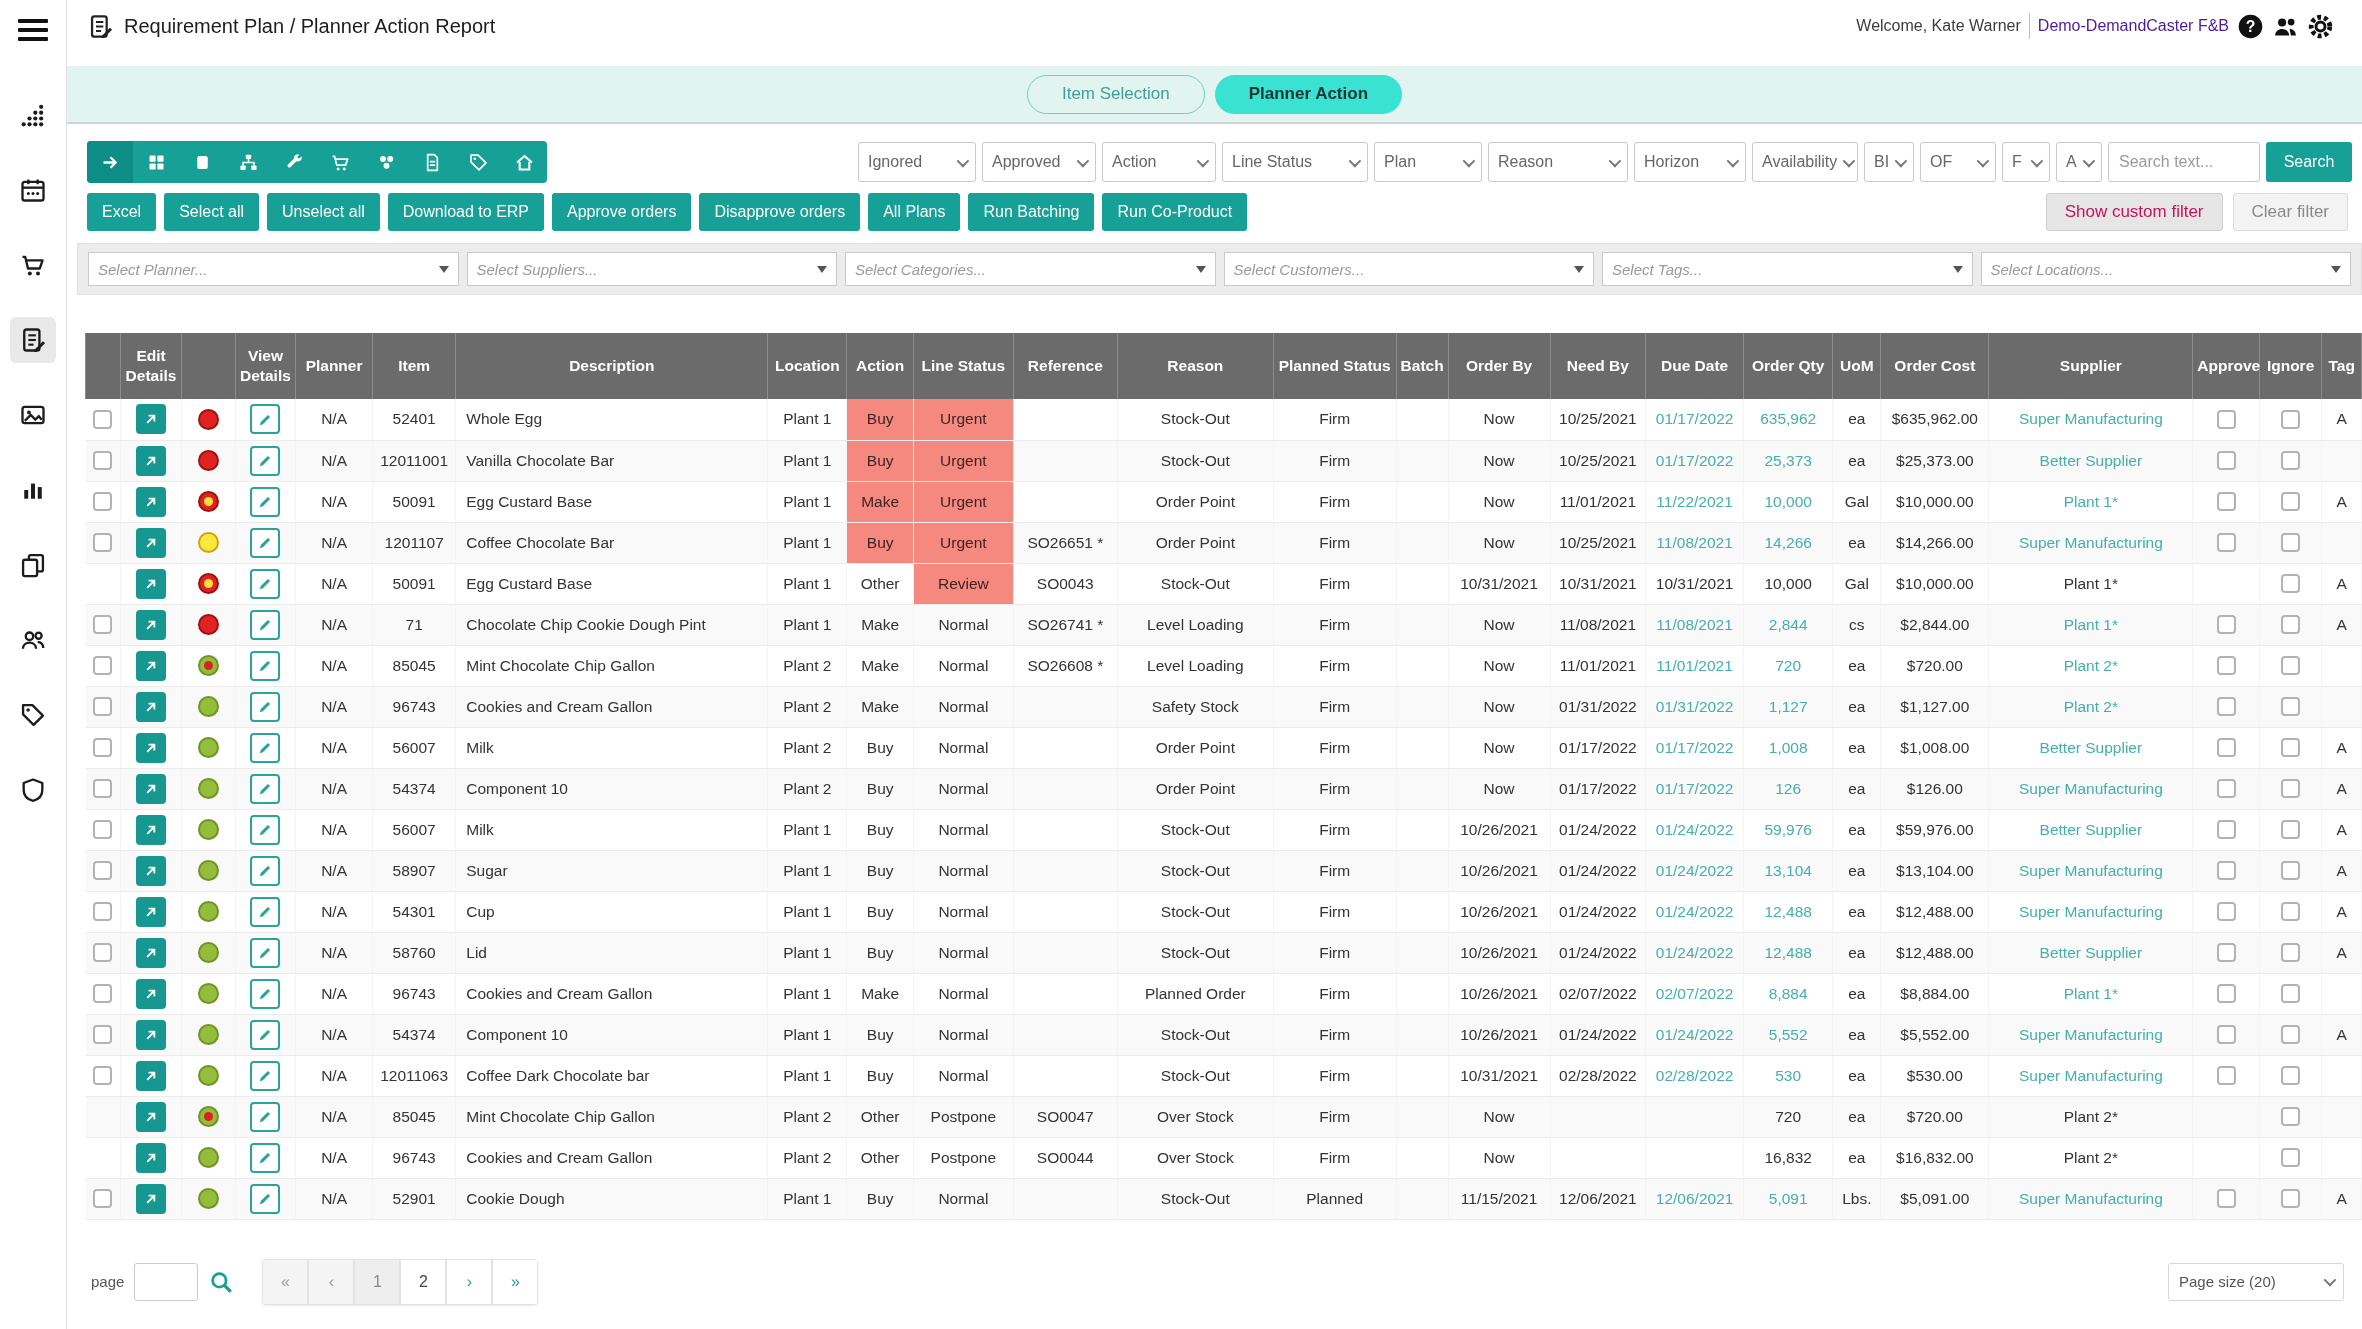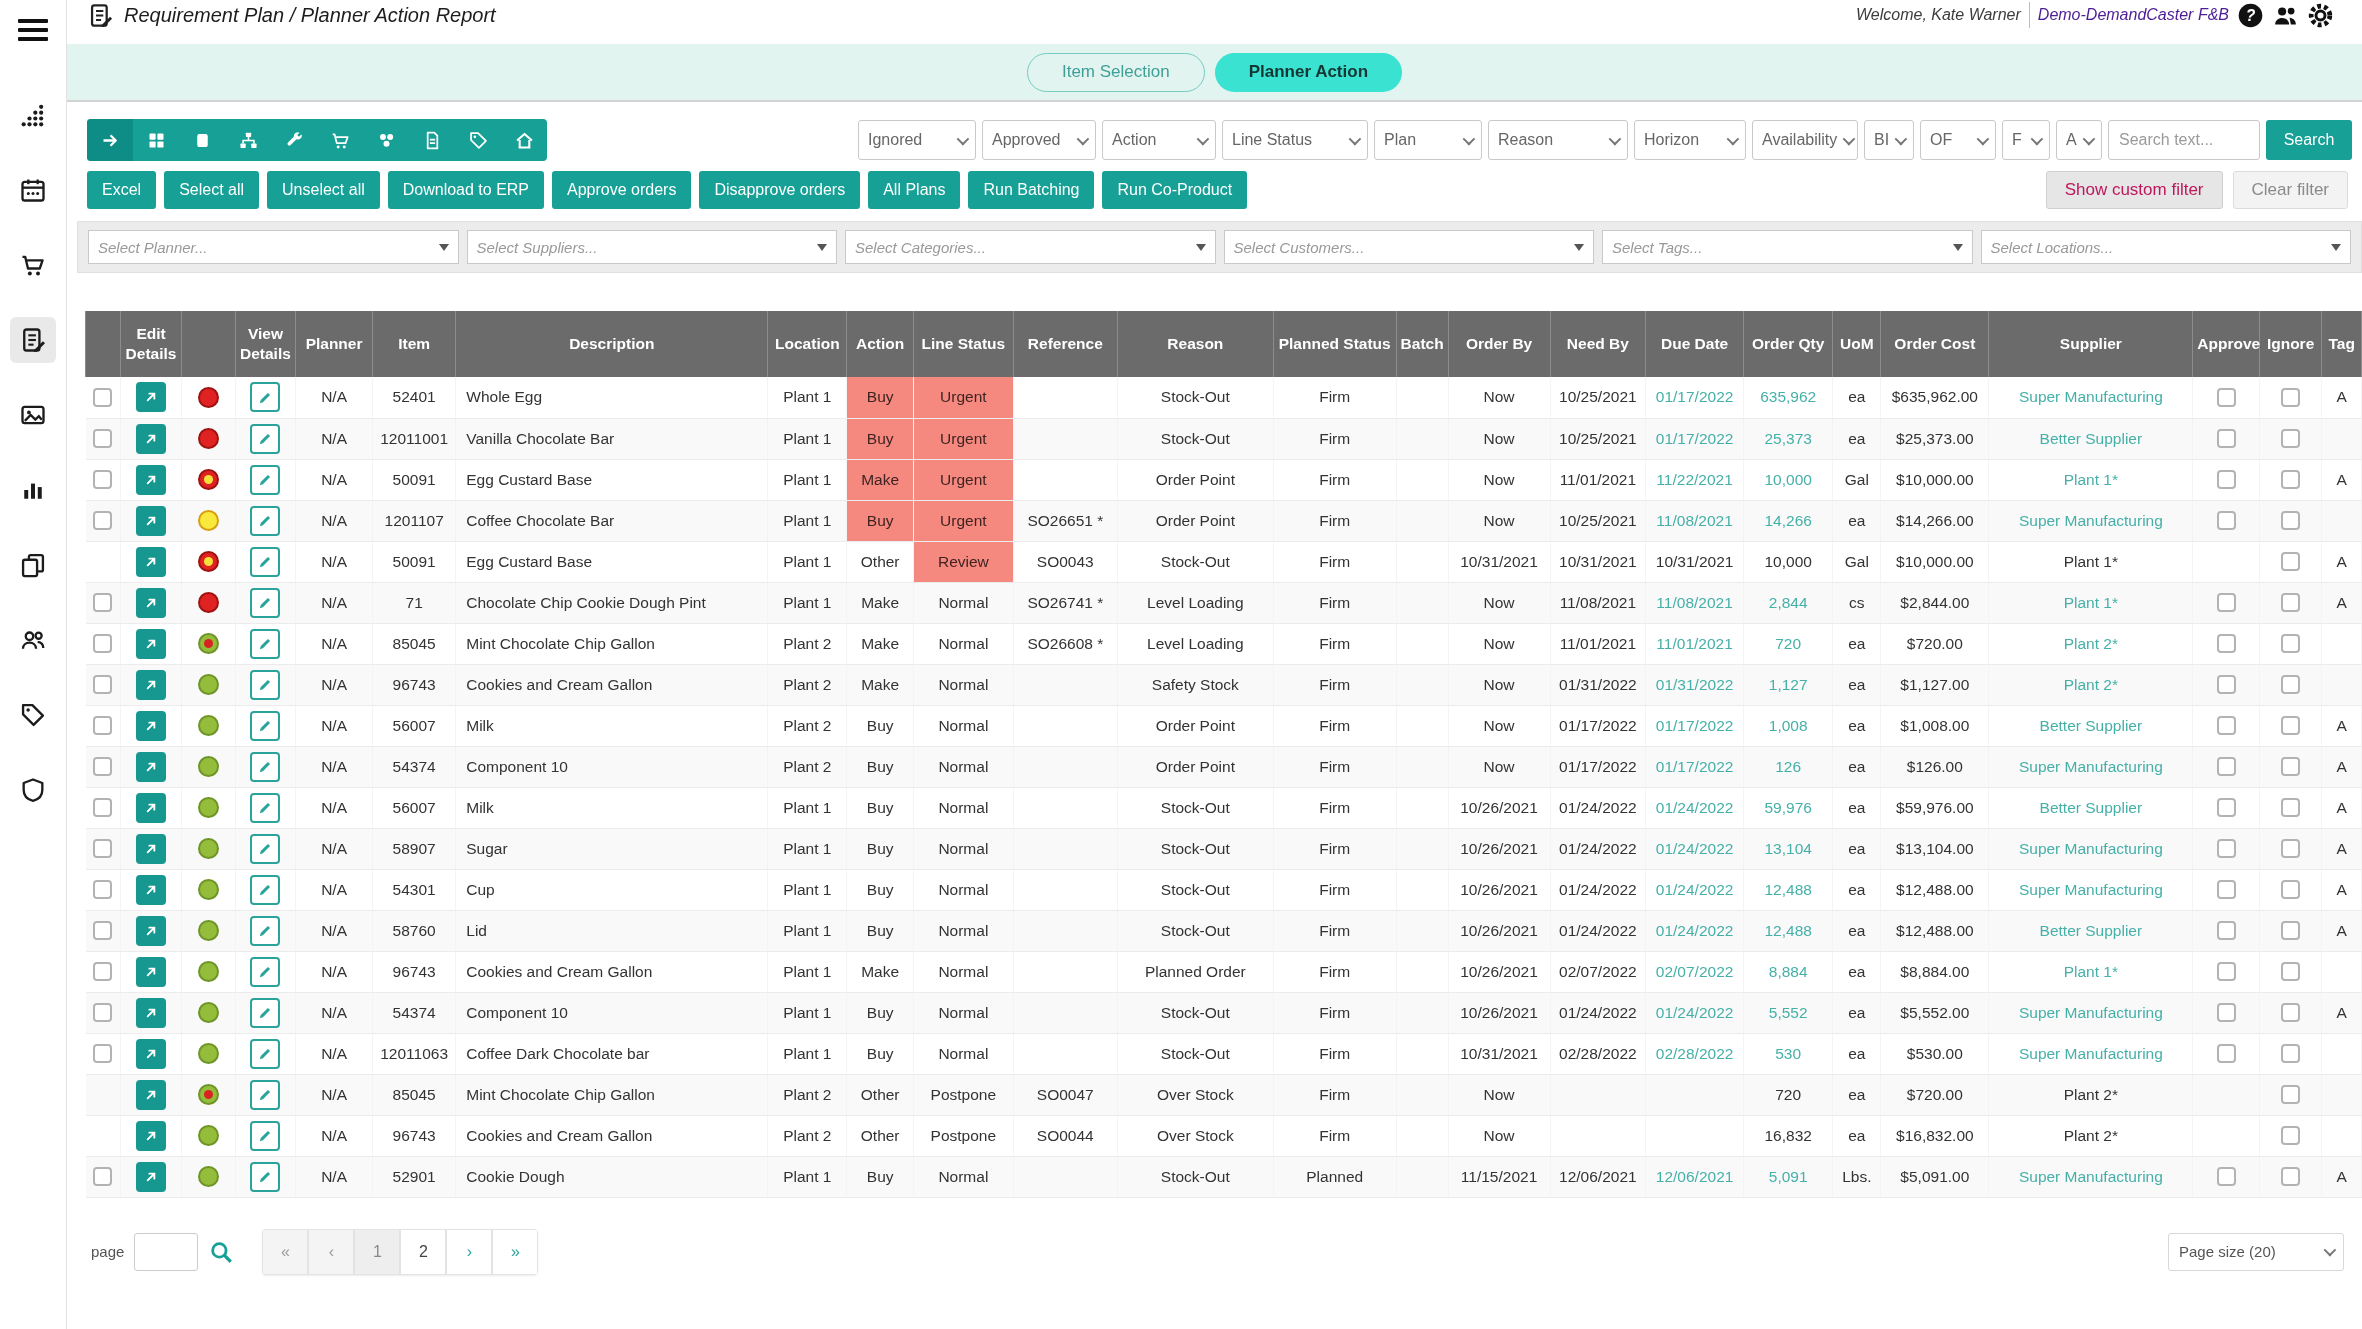--- a/index.html
+++ b/index.html
@@ -11,21 +11,21 @@
   .hamburger { margin-top:14px; width:30px; cursor:pointer; }
   .hamburger i { display:block; height:4px; background:#111; border-radius:1px; margin:5px 0; }
   .side-nav { margin-top:46px; display:flex; flex-direction:column; gap:29px; }
   .side-item { width:46px; height:46px; display:flex; align-items:center; justify-content:center; color:#1c1c1c; border-radius:6px; cursor:pointer; }
   .side-item.active { background:#e9e9e9; }
   .side-item svg { width:28px; height:28px; }
 
   
   .main { flex:1; display:flex; flex-direction:column; min-width:0; }
 
-  .topbar { height:44px; display:flex; align-items:center; padding:0 28px 14px 20px; background:#fff;font-style:italic; }
+  .topbar { height:66px; display:flex; align-items:center; padding:0 28px 14px 20px; background:#fff; }
   .title-wrap { display:flex; align-items:center; gap:10px; }
   .title-wrap svg { width:27px; height:27px; color:#222; }
   .page-title { font-size:20px; color:#1d1d1d; }
   .top-right { margin-left:auto; display:flex; align-items:center; gap:8px; }
   .welcome { font-size:16px; color:#3c3c3c; }
   .top-divider { width:1px; height:26px; background:#8fd2cb; }
   .company { font-size:16px; color:#4c1d95; }
   .top-ico { width:27px; height:27px; color:#111; cursor:pointer; }
   .top-ico svg { width:27px; height:27px; }
 
@@ -57,21 +57,21 @@
   .gray-btn { height:38px; padding:0 18px; border-radius:3px; font-size:17px; cursor:pointer; font-family:inherit; }
   .gray-btn.dark { background:#e6e6e6; border:1px solid #cfcfcf; color:#be185d; }
   .gray-btn.light { background:#f3f3f3; border:1px solid #dcdcdc; color:#8a8a8a; }
 
   
   .filter-strip { margin-top:12px; background:#ececec; border:1px solid #e0e0e0; padding:8px 10px; display:flex; gap:8px; }
   .sel-box { flex:1; height:34px; background:#fff; border:1px solid #c9c9c9; display:flex; align-items:center; justify-content:space-between; padding:0 9px; font-size:15px; font-style:italic; color:#999; cursor:pointer; }
   .sel-box .arr { width:0; height:0; border-left:5px solid transparent; border-right:5px solid transparent; border-top:7px solid #555; }
 
   
-  table { border-collapse:collapse; table-layout:fixed; width:calc(100% - 8px); margin:38px 0 8px 8px; font-size:15.5px; }
+  table { border-collapse:collapse; table-layout:fixed; width:calc(100% - 8px); margin:38px 0 16px 8px; font-size:15.5px; }
   thead th { background:#6b6b6b; color:#fff; font-weight:bold; font-size:15.5px; height:66px; border-right:1px solid #8c8c8c; border-left:1px solid #8c8c8c; padding:2px 4px; line-height:1.3; }
   tbody td { height:41px; text-align:center; border-bottom:1px solid #ececec; border-right:1px solid #f4f4f4; padding:0 5px; overflow:hidden; white-space:nowrap; }
   tbody tr:nth-child(even) td { background:#f9f9f9; }
   td.left { text-align:left; padding-left:10px; }
   td.hl { background:#f5897f !important; color:#402321; }
   .lnk { color:#45b0a8; cursor:pointer; }
   .cbx { display:inline-block; width:19px; height:19px; border:2px solid #b3b3b3; border-radius:4px; background:#fff; vertical-align:middle; cursor:pointer; }
   .act-edit { display:inline-flex; width:30px; height:30px; background:#16978f; border-radius:4px; align-items:center; justify-content:center; color:#fff; cursor:pointer; vertical-align:middle; }
   .act-edit svg { width:16px; height:16px; }
   .act-view { display:inline-flex; width:30px; height:30px; background:#fff; border:2px solid #2aa39a; border-radius:4px; align-items:center; justify-content:center; color:#2aa39a; cursor:pointer; vertical-align:middle; }

